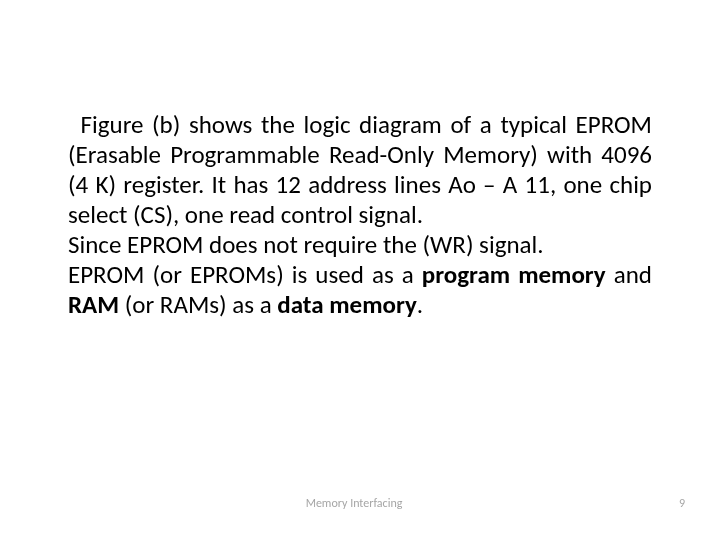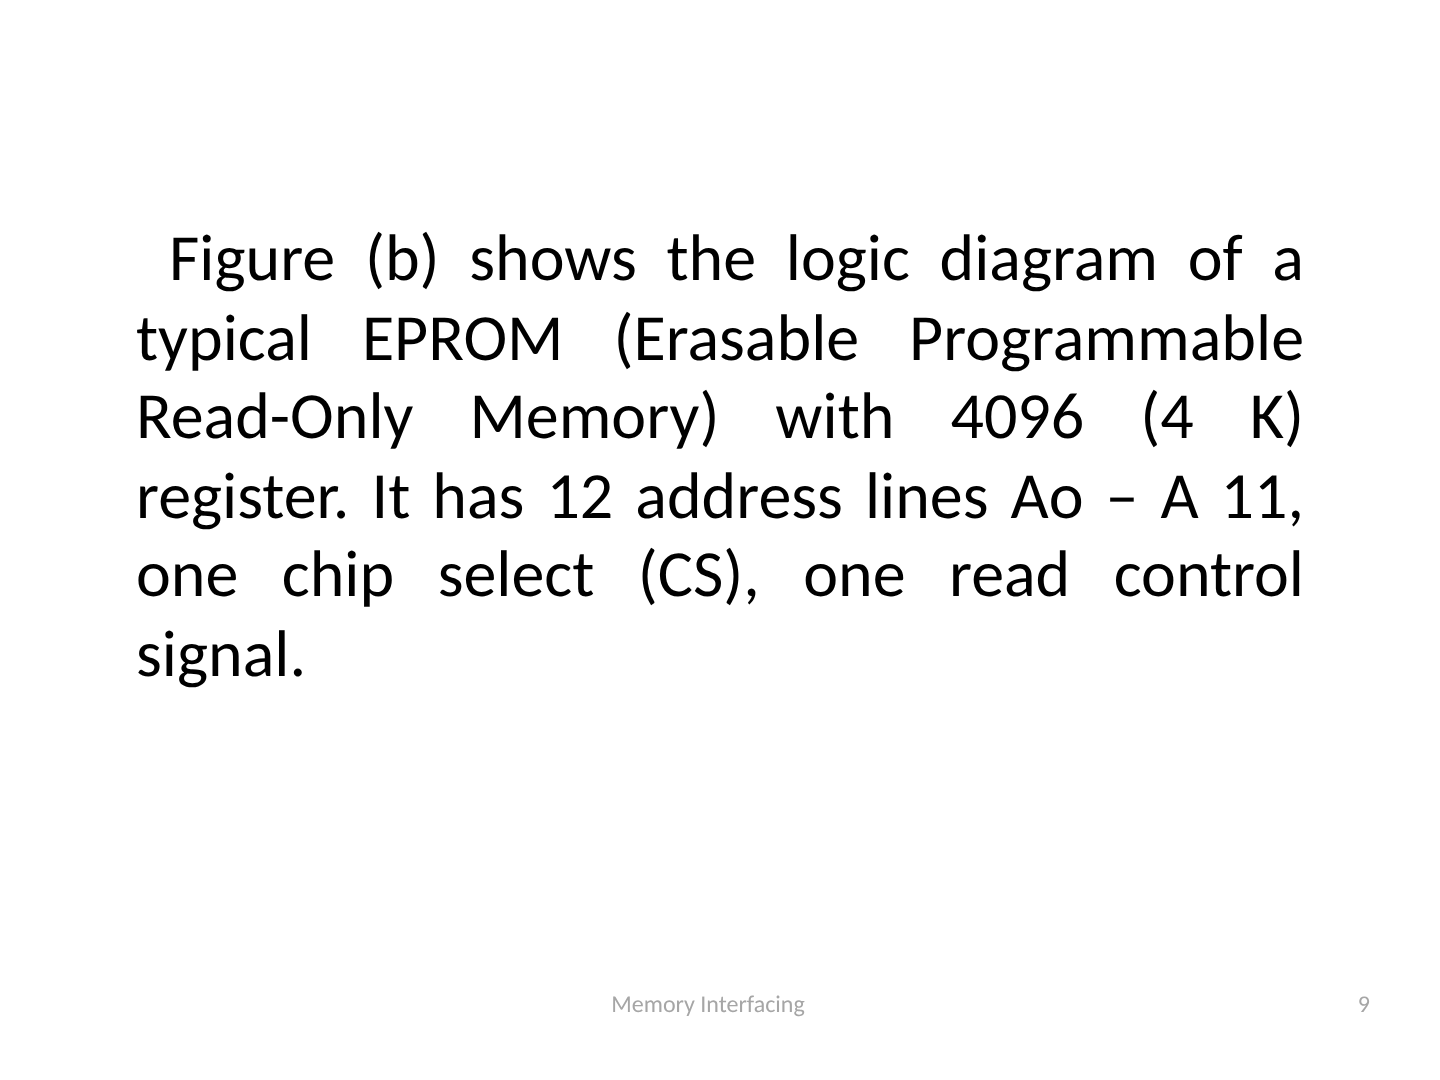--- a/index.html
+++ b/index.html
@@ -10,21 +10,21 @@
     font-family: Calibri, Arial, sans-serif;
     position: relative;
     overflow: hidden;
   }
   .content {
     position: absolute;
     top: 110px;
     left: 68px;
     right: 68px;
     text-align: justify;
-    font-size: 33px;
+    font-size: 25px;
     line-height: 1.2;
     color: #000;
   }
   .para1 {
     text-indent: 0.5em;
     margin-bottom: 0;
   }
   .para2 {
     margin-top: 0;
   }
@@ -47,16 +47,20 @@
     right: 35px;
     font-size: 12px;
     color: #a6a6a6;
   }
 </style>
 </head>
 <body>
 
 <div class="content">
   <p class="para1"> Figure (b) shows the logic diagram of a typical EPROM (Erasable Programmable Read-Only Memory) with 4096 (4 K) register. It has 12 address lines Ao – A 11, one chip select (CS), one read control signal.</p>
+  <p class="para2">Since EPROM does not require the (WR) signal.</p>
+  <p class="para3">
+    <span>EPROM (or EPROMs) is used as a </span><span class="bold">program memory</span><span> and </span><span class="bold">RAM</span><span> (or RAMs) as a </span><span class="bold">data memory</span><span>.</span>
+  </p>
 </div>
 
 <div class="footer-center">Memory Interfacing</div>
 <div class="footer-right">9</div>
 
 </body></html>

